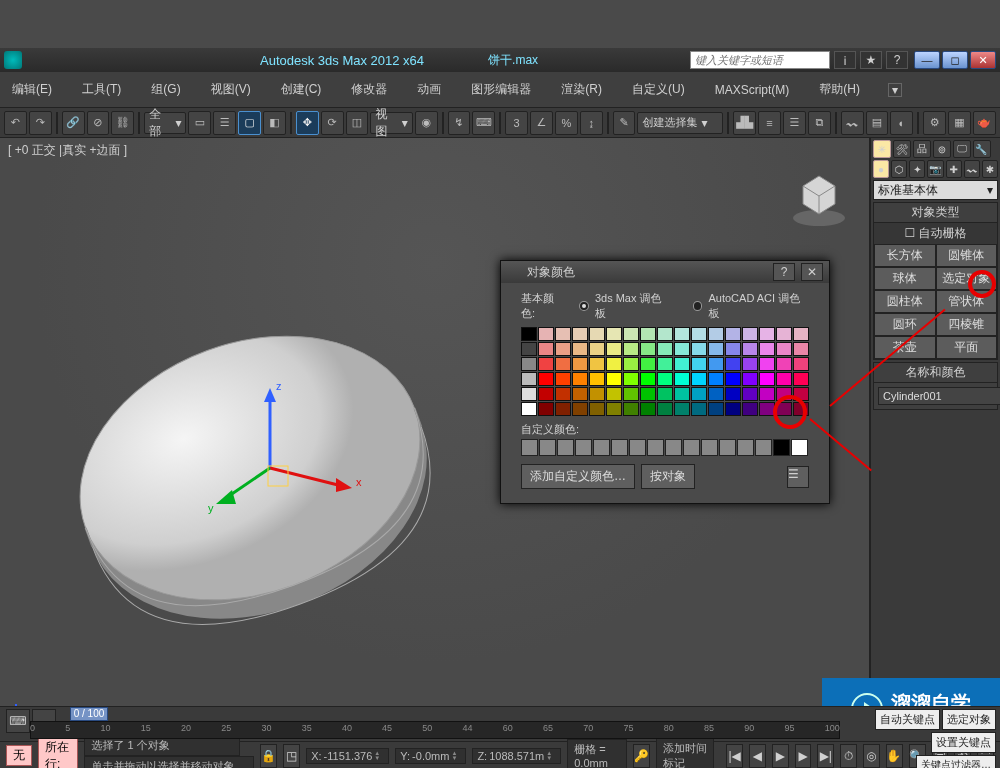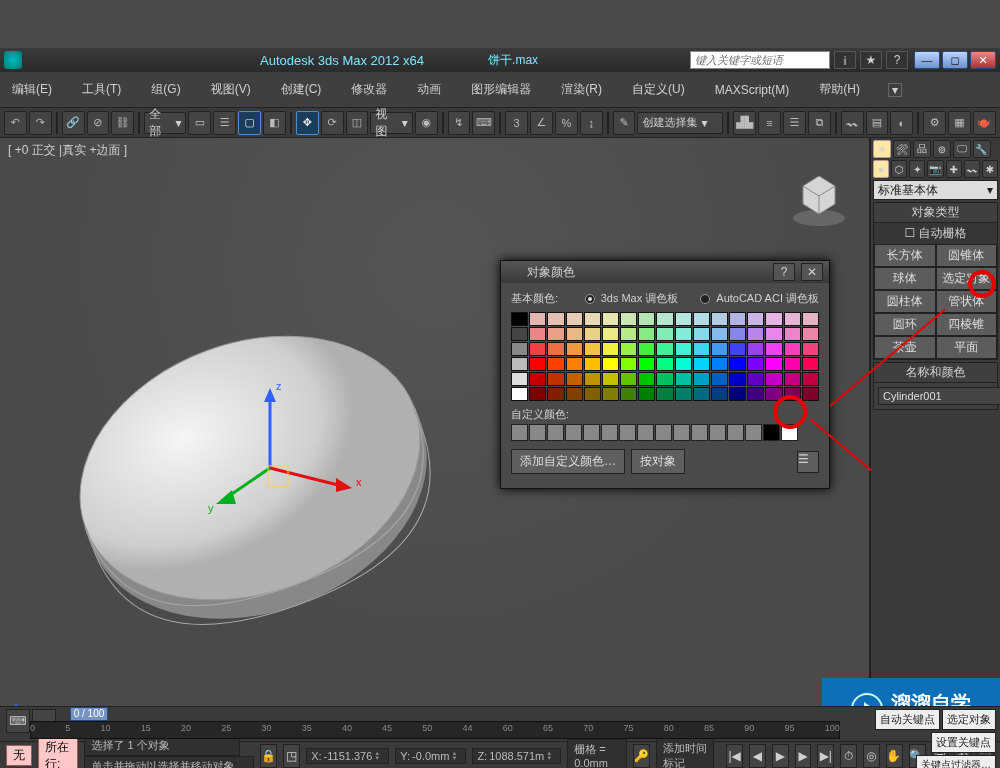--- a/index.html
+++ b/index.html
@@ -58,21 +58,21 @@
   .chk-inline { text-align:center; padding:2px 0; background:#363636;}
   .grid2 { display:grid; grid-template-columns:1fr 1fr;}
   .pbtn { background:#5c5c5c; border:1px solid #222; text-align:center; padding:2px 0; color:#ddd;}
   .name-row { display:flex; align-items:center; gap:4px; padding:4px;}
   .name-input { flex:1; background:#444; border:1px solid #222; color:#ddd; padding:2px 4px; font-size:11px;}
   
   .dialog { position:absolute; left:500px; top:260px; width:330px; background:#4a4a4a; border:1px solid #111; box-shadow:0 0 10px #000;}
   .dlg-title { height:22px; background:linear-gradient(#555,#3a3a3a); display:flex; align-items:center; padding:0 6px; gap:6px;}
   .dlg-title .spacer { flex:1;}
   .dlg-close { width:22px;height:18px; background:#555; border:1px solid #222; display:flex;align-items:center;justify-content:center;}
-  .dlg-body { padding:8px 10px;}
+  .dlg-body { padding:8px 20px;}
   .radio-row { display:flex; align-items:center; gap:6px; margin-bottom:6px; font-size:11px;}
   .radio { width:10px;height:10px;border:1px solid #999;border-radius:50%; background:#222; position:relative;}
   .radio.sel::after { content:''; position:absolute; inset:2px; background:#ddd; border-radius:50%;}
   .palette { display:grid; grid-template-columns: repeat(17, 1fr); grid-template-rows: repeat(6, 14px); gap:1px; margin-bottom:6px;}
   .pal-c { border:1px solid #111;}
   .custom-label { font-size:11px; margin:4px 0 2px;}
   .custom-row { display:flex; gap:1px; margin-bottom:8px; align-items:center;}
   .cust-c { width:17px; height:17px; background:#888; border:1px solid #222;}
   .btn-row { display:flex; gap:6px; align-items:center; margin-bottom:6px;}
   .dlg-btn { background:#5f5f5f; border:1px solid #222; padding:3px 8px; color:#ddd;}

